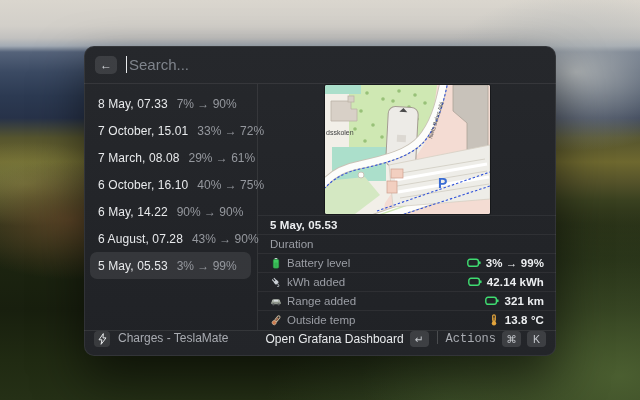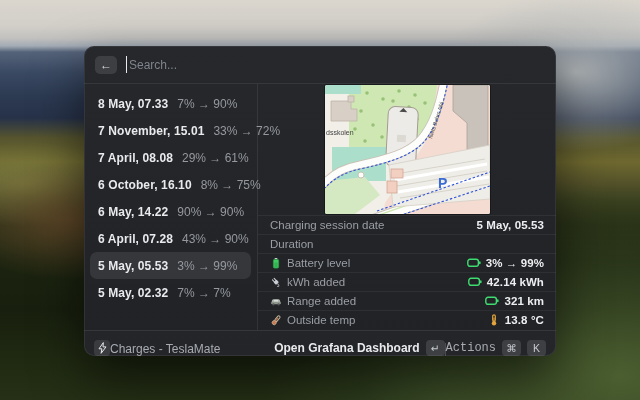--- a/index.html
+++ b/index.html
@@ -30,51 +30,51 @@
     box-shadow:0 22px 50px rgba(0,0,0,0.55), inset 0 0 0 1px rgba(255,255,255,0.07);
     display:flex; flex-direction:column; overflow:hidden;
   }
 
   
   .search-bar { height:38px; flex:0 0 38px; display:flex; align-items:center; padding:0 11px; border-bottom:1px solid rgba(255,255,255,0.08); }
   .back-btn { width:22px; height:18px; border-radius:5px; background:rgba(255,255,255,0.11);
     display:flex; align-items:center; justify-content:center; color:#d6d9dd; font-size:12px; cursor:pointer; flex:0 0 auto; }
   .caret { width:1px; height:17px; background:#e8eaec; margin-left:9px; }
   .search-input { flex:1; background:transparent; border:none; outline:none; color:#e8eaec;
-    font-size:12px; font-family:"Liberation Sans", sans-serif; padding-left:2px; }
+    font-size:15px; font-family:"Liberation Sans", sans-serif; padding-left:2px; }
   .search-input::placeholder { color:#7f848c; }
 
   
   .content { flex:1; display:flex; min-height:0; }
   .list { width:174px; flex:0 0 174px; border-right:1px solid rgba(255,255,255,0.08); padding:6px; }
   .list-item { height:27px; border-radius:7px; display:flex; align-items:center; gap:9px; padding:0 8px; cursor:pointer; }
   .list-item.selected { background:rgba(255,255,255,0.09); }
-  .li-title { font-size:12px; font-weight:bold; color:#e8eaec; white-space:nowrap; letter-spacing:0.1px; }
+  .li-title { font-size:12px; font-weight:normal; color:#e8eaec; white-space:nowrap; letter-spacing:0.1px; }
   .li-sub { font-size:12px; color:#95989e; white-space:nowrap; }
 
   .detail { flex:1; display:flex; flex-direction:column; min-width:0; }
   .map-wrap { margin:1px auto 0; width:165px; height:129px; flex:0 0 auto; border-radius:2px; overflow:hidden; box-shadow:0 0 0 1px rgba(0,0,0,0.35); }
   .map-wrap svg { display:block; }
 
   .meta { margin-top:1px; }
   .meta-row { height:19px; display:flex; align-items:center; justify-content:space-between;
     padding:0 12px; border-top:1px solid rgba(255,255,255,0.06); }
   .m-label { display:flex; align-items:center; gap:5px; font-size:11.5px; color:#9b9ea5; }
   .m-value { display:flex; align-items:center; gap:5px; font-size:11.5px; font-weight:bold; color:#eceef0; letter-spacing:0.1px; }
   .m-icon { display:inline-flex; flex:0 0 auto; }
 
   
   .footer { height:26px; flex:0 0 26px; border-top:1px solid rgba(255,255,255,0.08);
-    display:flex; align-items:flex-end; padding:0 10px; background:rgba(255,255,255,0.015); }
+    display:flex; align-items:flex-start; padding:0 10px; gap:8px; background:rgba(255,255,255,0.015); }
   .app-badge { width:16px; height:16px; border-radius:4px; background:rgba(255,255,255,0.1);
     display:flex; align-items:center; justify-content:center; }
   .app-label { font-size:12px; color:#a8abb1; }
   .f-spacer { flex:1; }
   .f-action { display:flex; align-items:center; gap:6px; cursor:pointer; }
-  .f-primary { font-size:12px; font-weight:bold; color:#e8eaec; }
+  .f-primary { font-size:12px; font-weight:normal; color:#e8eaec; }
   .f-secondary { font-size:12px; color:#a8abb1;font-family:Liberation Mono, monospace; }
   kbd { background:rgba(255,255,255,0.12); border-radius:4px; height:16px; min-width:19px;
     display:inline-flex; align-items:center; justify-content:center; padding:0 4px;
     font-size:10.5px; color:#c6c9ce; font-family:"Liberation Sans", sans-serif; }
   .f-divider { width:1px; height:13px; background:rgba(255,255,255,0.18); }
 </style>
 </head>
 <body>
 
 <div class="wallpaper"></div>
@@ -90,46 +90,42 @@
   </div>
 
   <div class="content">
 
     <div class="list">
       <div class="list-item">
         <span class="li-title">8 May, 07.33</span>
         <span class="li-sub">7% → 90%</span>
       </div>
       <div class="list-item">
-        <span class="li-title">7 November, 15.01</span>
+        <span class="li-title">7 October, 15.01</span>
         <span class="li-sub">33% → 72%</span>
       </div>
       <div class="list-item">
-        <span class="li-title">7 April, 08.08</span>
+        <span class="li-title">7 March, 08.08</span>
         <span class="li-sub">29% → 61%</span>
       </div>
       <div class="list-item">
         <span class="li-title">6 October, 16.10</span>
-        <span class="li-sub">8% → 75%</span>
+        <span class="li-sub">40% → 75%</span>
       </div>
       <div class="list-item">
         <span class="li-title">6 May, 14.22</span>
         <span class="li-sub">90% → 90%</span>
       </div>
       <div class="list-item">
-        <span class="li-title">6 April, 07.28</span>
+        <span class="li-title">6 August, 07.28</span>
         <span class="li-sub">43% → 90%</span>
       </div>
       <div class="list-item selected">
         <span class="li-title">5 May, 05.53</span>
         <span class="li-sub">3% → 99%</span>
-      </div>
-      <div class="list-item">
-        <span class="li-title">5 May, 02.32</span>
-        <span class="li-sub">7% → 7%</span>
       </div>
     </div>
 
     <div class="detail">
 
       <div class="map-wrap">
         <svg width="165" height="129" viewBox="0 0 165 129" xmlns="http://www.w3.org/2000/svg">
           <rect x="0" y="0" width="165" height="129" fill="#f2efe8"></rect>
           <polygon points="100,0 165,0 165,129 58,129 60,118 100,58" fill="#f4dcd3"></polygon>
           <polygon points="24,0 112,0 107,38 93,60 70,73 40,82 24,86" fill="#cfe8b3"></polygon>
@@ -189,21 +185,20 @@
           </g>
           <text x="1" y="50" font-size="7" fill="#3f3f3f" font-family="Liberation Sans, sans-serif">dsskolen</text>
           <text transform="translate(107,54) rotate(-72)" font-size="5.5" fill="#4a4a4a" font-family="Liberation Sans, sans-serif">Niels Bohrs Allé</text>
           <text x="113" y="103" font-size="14" font-weight="bold" fill="#3a6cd3" font-family="Liberation Sans, sans-serif">P</text>
         </svg>
       </div>
 
       <div class="meta">
 
         <div class="meta-row">
-          <span class="m-label">Charging session date</span>
           <span class="m-value">5 May, 05.53</span>
         </div>
 
         <div class="meta-row">
           <span class="m-label">Duration</span>
         </div>
 
         <div class="meta-row">
           <span class="m-label">
             <span class="m-icon">

